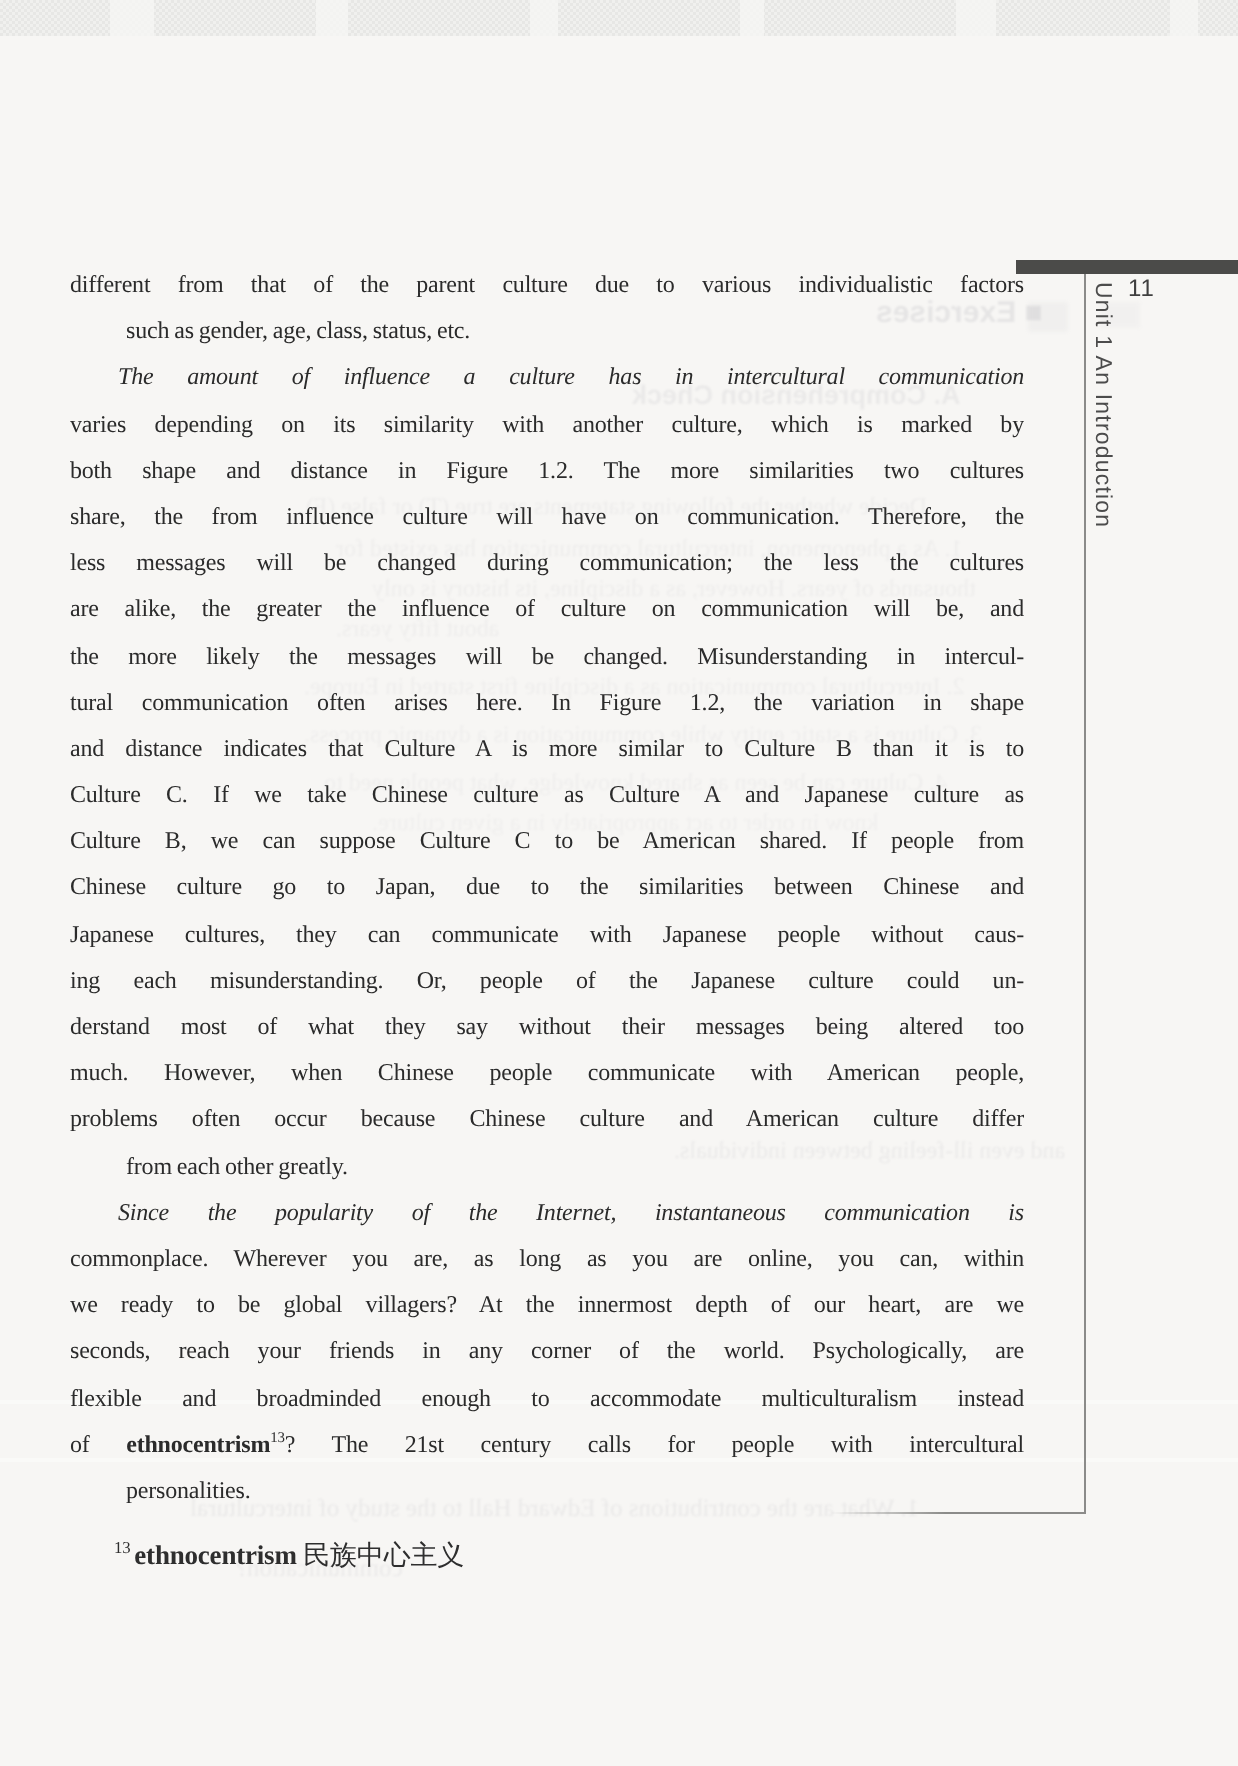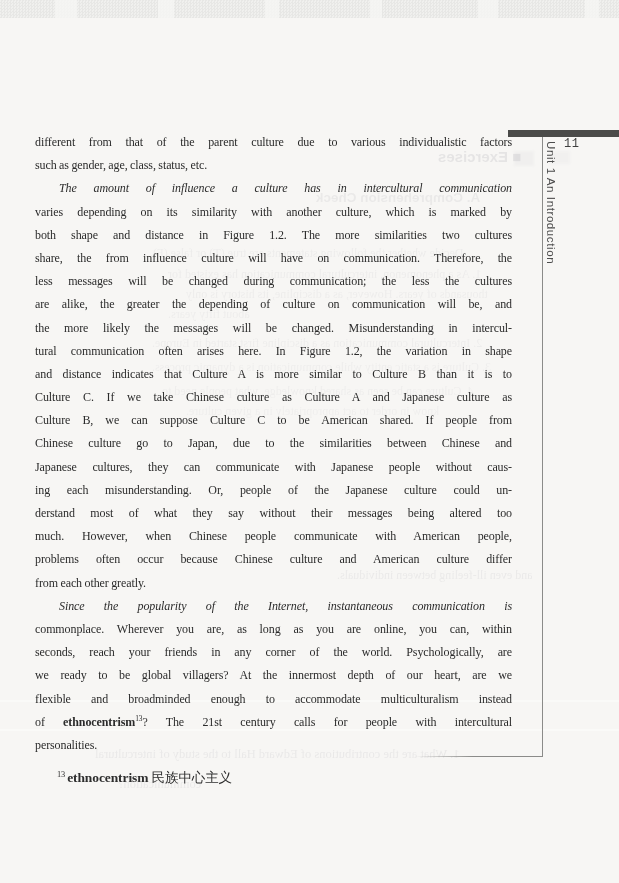--- a/index.html
+++ b/index.html
@@ -31,35 +31,35 @@
   
   .bodytext{
     position:absolute;left:35px;top:131px;width:477px;
     font-size:12px;color:#2b2b2b;
     letter-spacing:-.1px;word-spacing:-.4px;
   }
   .line{
     height:23.2px;line-height:23.2px;overflow:hidden;
     text-align:justify;text-align-last:justify;
   }
-  .line.end{text-align-last:left;}
+  .line.end{text-align-last:left;margin-left:28px;}
   .line.indent{padding-left:24px;font-style:italic;}
   .line b{font-weight:bold;}
   .line sup,.footnote sup{font-size:.62em;vertical-align:super;line-height:0;}
 
   
   .header-bar{position:absolute;left:508px;top:130px;width:111px;height:7px;background:#4b4b49;}
   .frame-vline{position:absolute;left:542px;top:137px;width:1px;height:620px;background:#8b8b89;}
   .frame-bottom{
     position:absolute;left:415px;top:756px;width:128px;height:1px;
     background:linear-gradient(to left,#8b8b89 55%,rgba(139,139,137,0));
   }
   .page-number{
     position:absolute;left:564px;top:137px;
-    font-family:Liberation Mono, monospace;
+    font-family:Liberation Sans, sans-serif;
     font-size:12px;color:#3f3f3f;letter-spacing:.5px;
   }
   .unit-tab{
     position:absolute;left:545px;top:141px;height:260px;
     writing-mode:vertical-rl;text-orientation:mixed;
     font-family:"Liberation Sans","DejaVu Sans",sans-serif;
     font-size:11.5px;color:#4c4c4c;letter-spacing:.6px;white-space:nowrap;
   }
 
   
@@ -105,37 +105,37 @@
   <div class="bleed-box" style="left:550px;top:151px;width:20px;height:13px;opacity:.05;"></div>
 
   <div class="bodytext">
       <div class="line">different from that of the parent culture due to various individualistic factors</div>
       <div class="line end">such as gender, age, class, status, etc.</div>
       <div class="line indent">The amount of influence a culture has in intercultural communication</div>
       <div class="line">varies depending on its similarity with another culture, which is marked by</div>
       <div class="line">both shape and distance in Figure 1.2. The more similarities two cultures</div>
       <div class="line">share, the from influence culture will have on communication. Therefore, the</div>
       <div class="line">less messages will be changed during communication; the less the cultures</div>
-      <div class="line">are alike, the greater the depending of culture on communication will be, and</div>
+      <div class="line">are alike, the greater the influence of culture on communication will be, and</div>
       <div class="line">the more likely the messages will be changed. Misunderstanding in intercul-</div>
       <div class="line">tural communication often arises here. In Figure 1.2, the variation in shape</div>
       <div class="line">and distance indicates that Culture A is more similar to Culture B than it is to</div>
       <div class="line">Culture C. If we take Chinese culture as Culture A and Japanese culture as</div>
       <div class="line">Culture B, we can suppose Culture C to be American shared. If people from</div>
       <div class="line">Chinese culture go to Japan, due to the similarities between Chinese and</div>
       <div class="line">Japanese cultures, they can communicate with Japanese people without caus-</div>
       <div class="line">ing each misunderstanding. Or, people of the Japanese culture could un-</div>
       <div class="line">derstand most of what they say without their messages being altered too</div>
       <div class="line">much. However, when Chinese people communicate with American people,</div>
       <div class="line">problems often occur because Chinese culture and American culture differ</div>
       <div class="line end">from each other greatly.</div>
       <div class="line indent">Since the popularity of the Internet, instantaneous communication is</div>
       <div class="line">commonplace. Wherever you are, as long as you are online, you can, within</div>
+      <div class="line">we ready to be global villagers? At the innermost depth of our heart, are we</div>
       <div class="line">seconds, reach your friends in any corner of the world. Psychologically, are</div>
-      <div class="line">we ready to be global villagers? At the innermost depth of our heart, are we</div>
       <div class="line">flexible and broadminded enough to accommodate multiculturalism instead</div>
       <div class="line">of <b>ethnocentrism</b><sup>13</sup>? The 21st century calls for people with intercultural</div>
       <div class="line end">personalities.</div>
     </div>
 
   <div class="header-bar"></div>
   <div class="frame-vline"></div>
   <div class="frame-bottom"></div>
   <div class="page-number">11</div>
   <div class="unit-tab">Unit 1 An Introduction</div>

